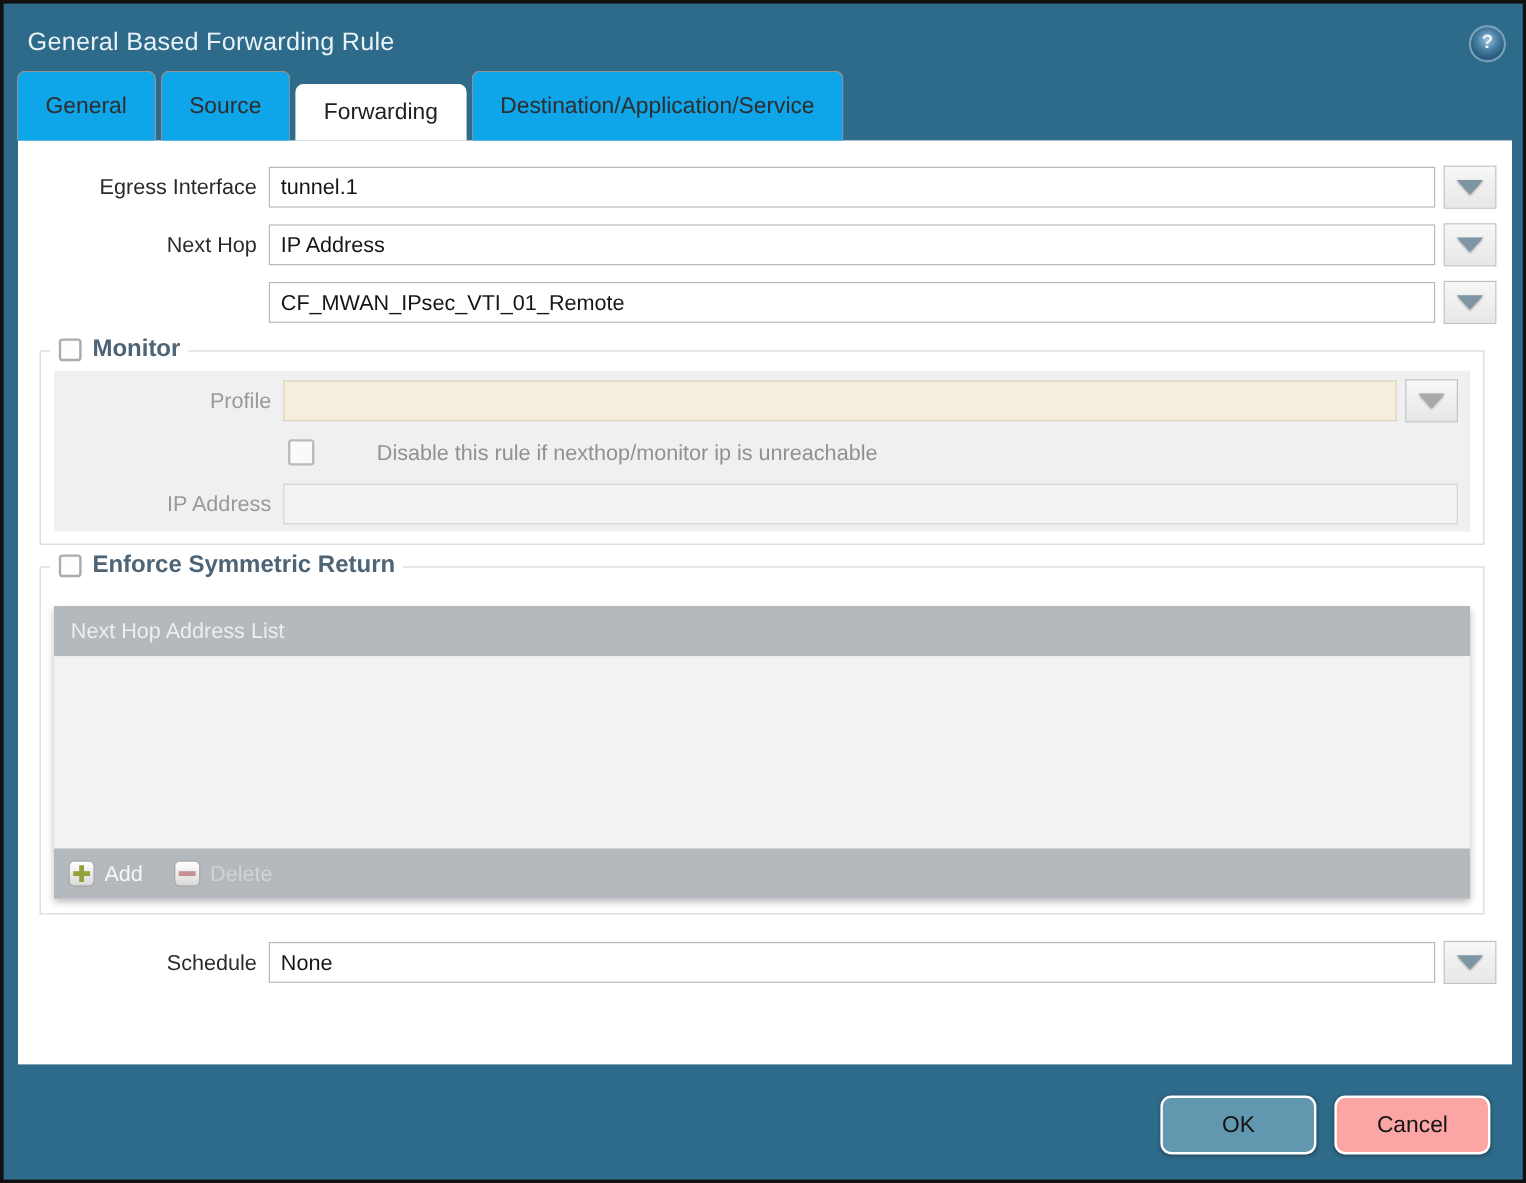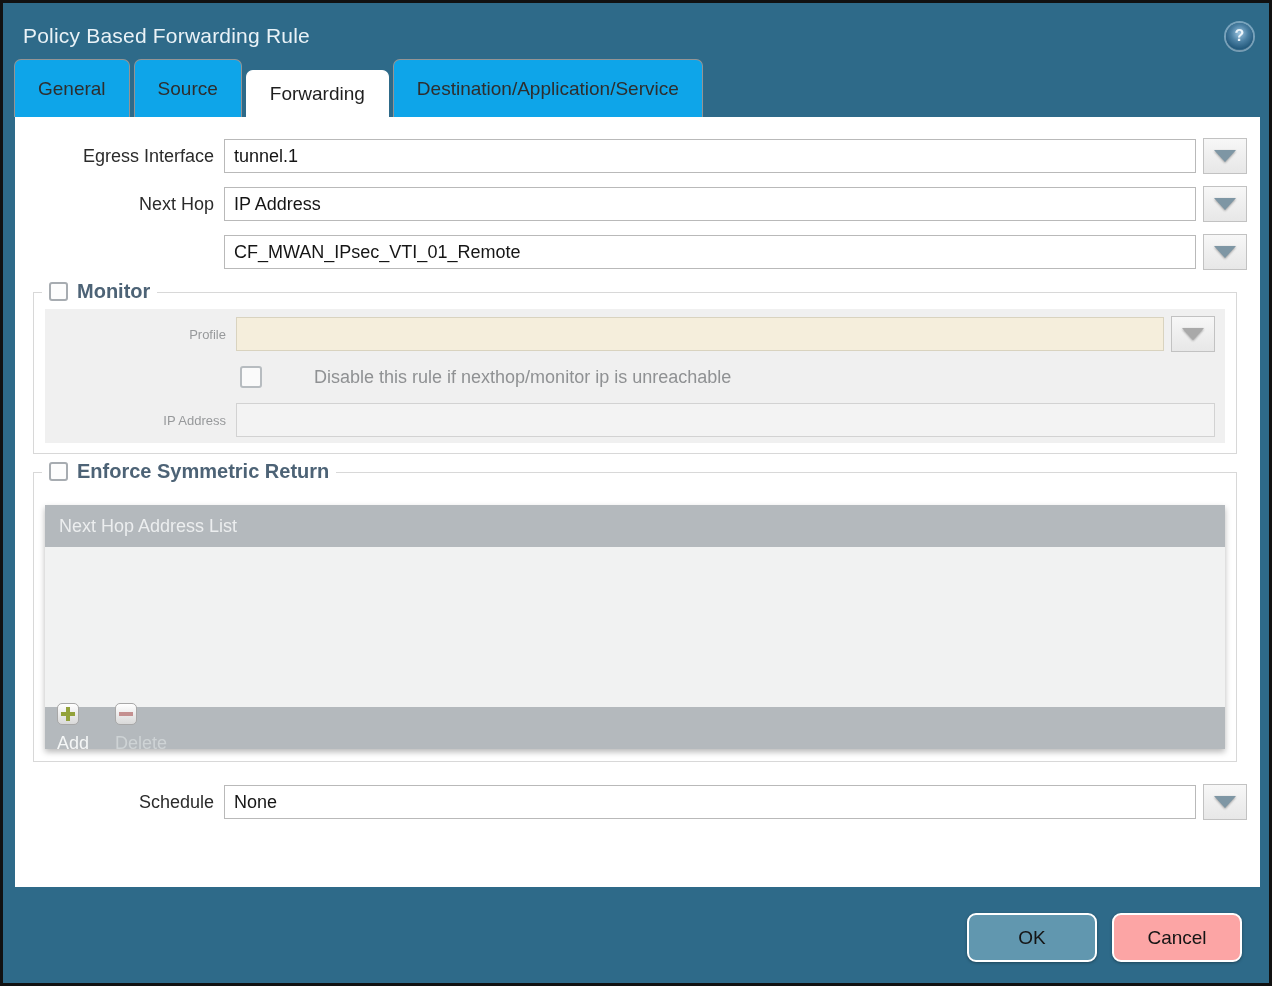--- a/index.html
+++ b/index.html
@@ -52,36 +52,36 @@
   .fset.enforce{ margin-top:18px; padding-top:32px; padding-bottom:12px; }
   .legend{ position:absolute; top:-13px; left:8px; background:#fff; padding:0 7px;
            display:flex; align-items:center; gap:9px; }
   .cb{ width:19px; height:19px; border:2px solid #a7acb1; border-radius:3px;
        background:#fdfdfd; cursor:pointer; flex-shrink:0; }
   .ltext{ font-size:20px; font-weight:bold; color:#4d6376; white-space:nowrap; }
 
   .graybox{ background:#f0f0f0; padding:7px 10px 6px 0; }
   .mrow{ display:flex; align-items:center; }
   .mlbl{ width:191px; flex-shrink:0; text-align:right; padding-right:10px;
-         font-size:13px; color:#97999b; white-space:nowrap; }
+         font-size:18px; color:#97999b; white-space:nowrap; }
   .cream{ background:#f5eedc; border:1px solid #d9d3bf; }
   .gfield{ background:#f3f3f3; border:1px solid #d2d2d2; }
   .chkrow{ margin:14px 0 15px 195px; display:flex; align-items:center; gap:12px; }
   .dcb{ width:22px; height:22px; border:2px solid #b7bcc0; border-radius:3px;
         background:#fafafa; flex-shrink:0; }
   .dchk-label{ font-size:18px; color:#8f9193;margin-left:40px; }
 
   
   .tbl{ box-shadow:0 3px 6px rgba(0,0,0,.28); }
   .thead{ height:42px; background:#b4b9bd; display:flex; align-items:center;
           padding-left:14px; font-size:18px; color:#eceeef; }
   .tbody{ height:160px; background:#f1f2f2; }
   .tfoot{ height:42px; background:#b4b9bd; display:flex; align-items:center;
           gap:26px; padding-left:12px; }
-  .footbtn{ display:flex; align-items:flex-start; gap:8px; cursor:pointer;flex-direction:column; }
+  .footbtn{ display:flex; align-items:flex-end; gap:8px; cursor:pointer; }
   .icon-sq{ width:22px; height:22px; border-radius:5px; position:relative; flex-shrink:0;
             background:linear-gradient(180deg,#ffffff,#d9d9d9); border:1px solid #a8a8a8; }
   .plus::before{ content:''; position:absolute; left:3px; top:8px; width:14px; height:4px; background:#93a23b; }
   .plus::after{ content:''; position:absolute; left:8px; top:3px; width:4px; height:14px; background:#93a23b; }
   .minus::before{ content:''; position:absolute; left:3px; top:8px; width:14px; height:4px; background:#c49090; }
   .addtext{ color:#f5f7f7; font-size:18px; }
   .deltext{ color:#ced3d5; font-size:18px; }
 
   .schedule-row{ margin-top:22px; }
 
@@ -92,21 +92,21 @@
         cursor:pointer; box-shadow:0 1px 3px rgba(0,0,0,.35); }
   .ok{ background:#6197af; }
   .cancel{ background:#fca5a5; }
 </style>
 </head>
 <body>
 
 <div id="screen">
 
   <div class="titlebar">
-    <div class="title">Policy Based Forwarding Rule</div>
+    <div class="title">General Based Forwarding Rule</div>
     <div class="help">?</div>
   </div>
 
   <div class="tabs">
     <div class="tab">General</div>
     <div class="tab">Source</div>
     <div class="tab active">Forwarding</div>
     <div class="tab">Destination/Application/Service</div>
   </div>
 

